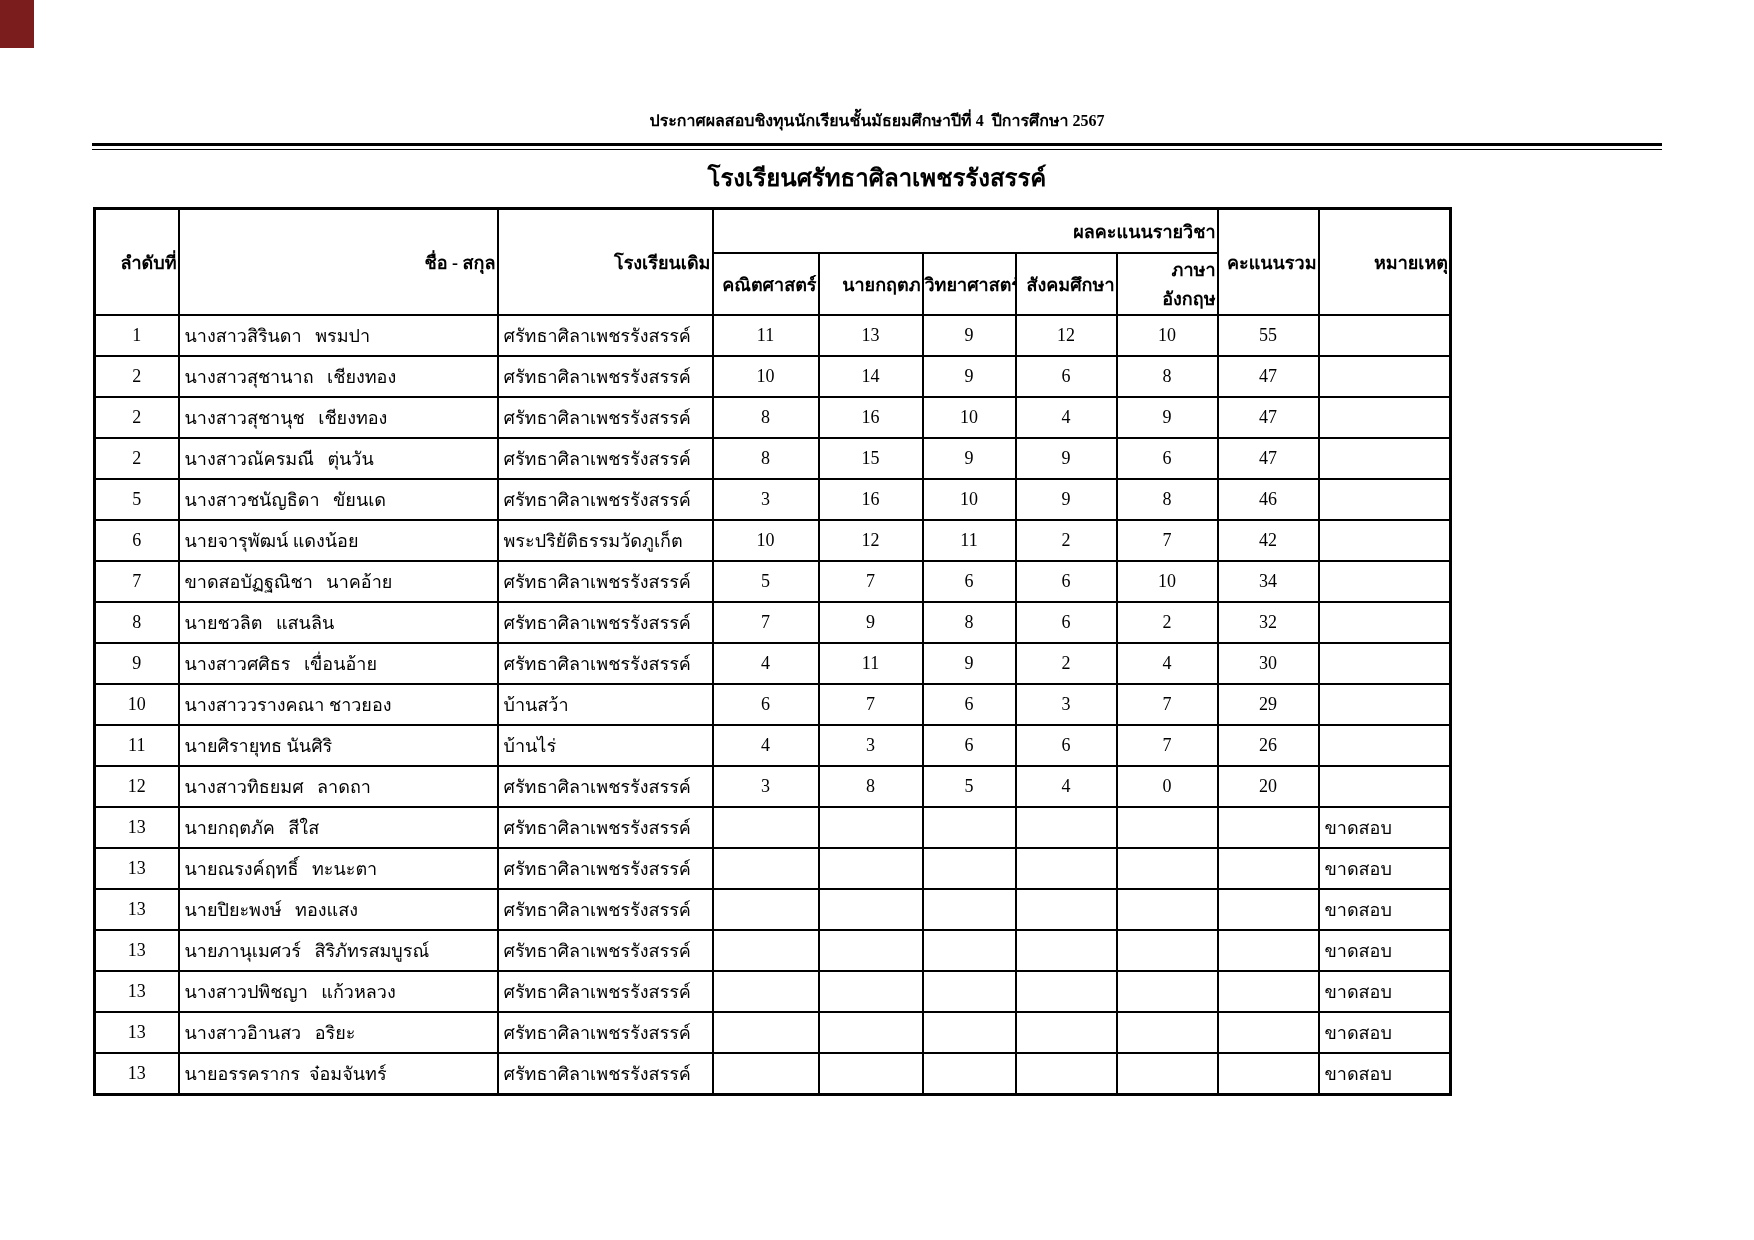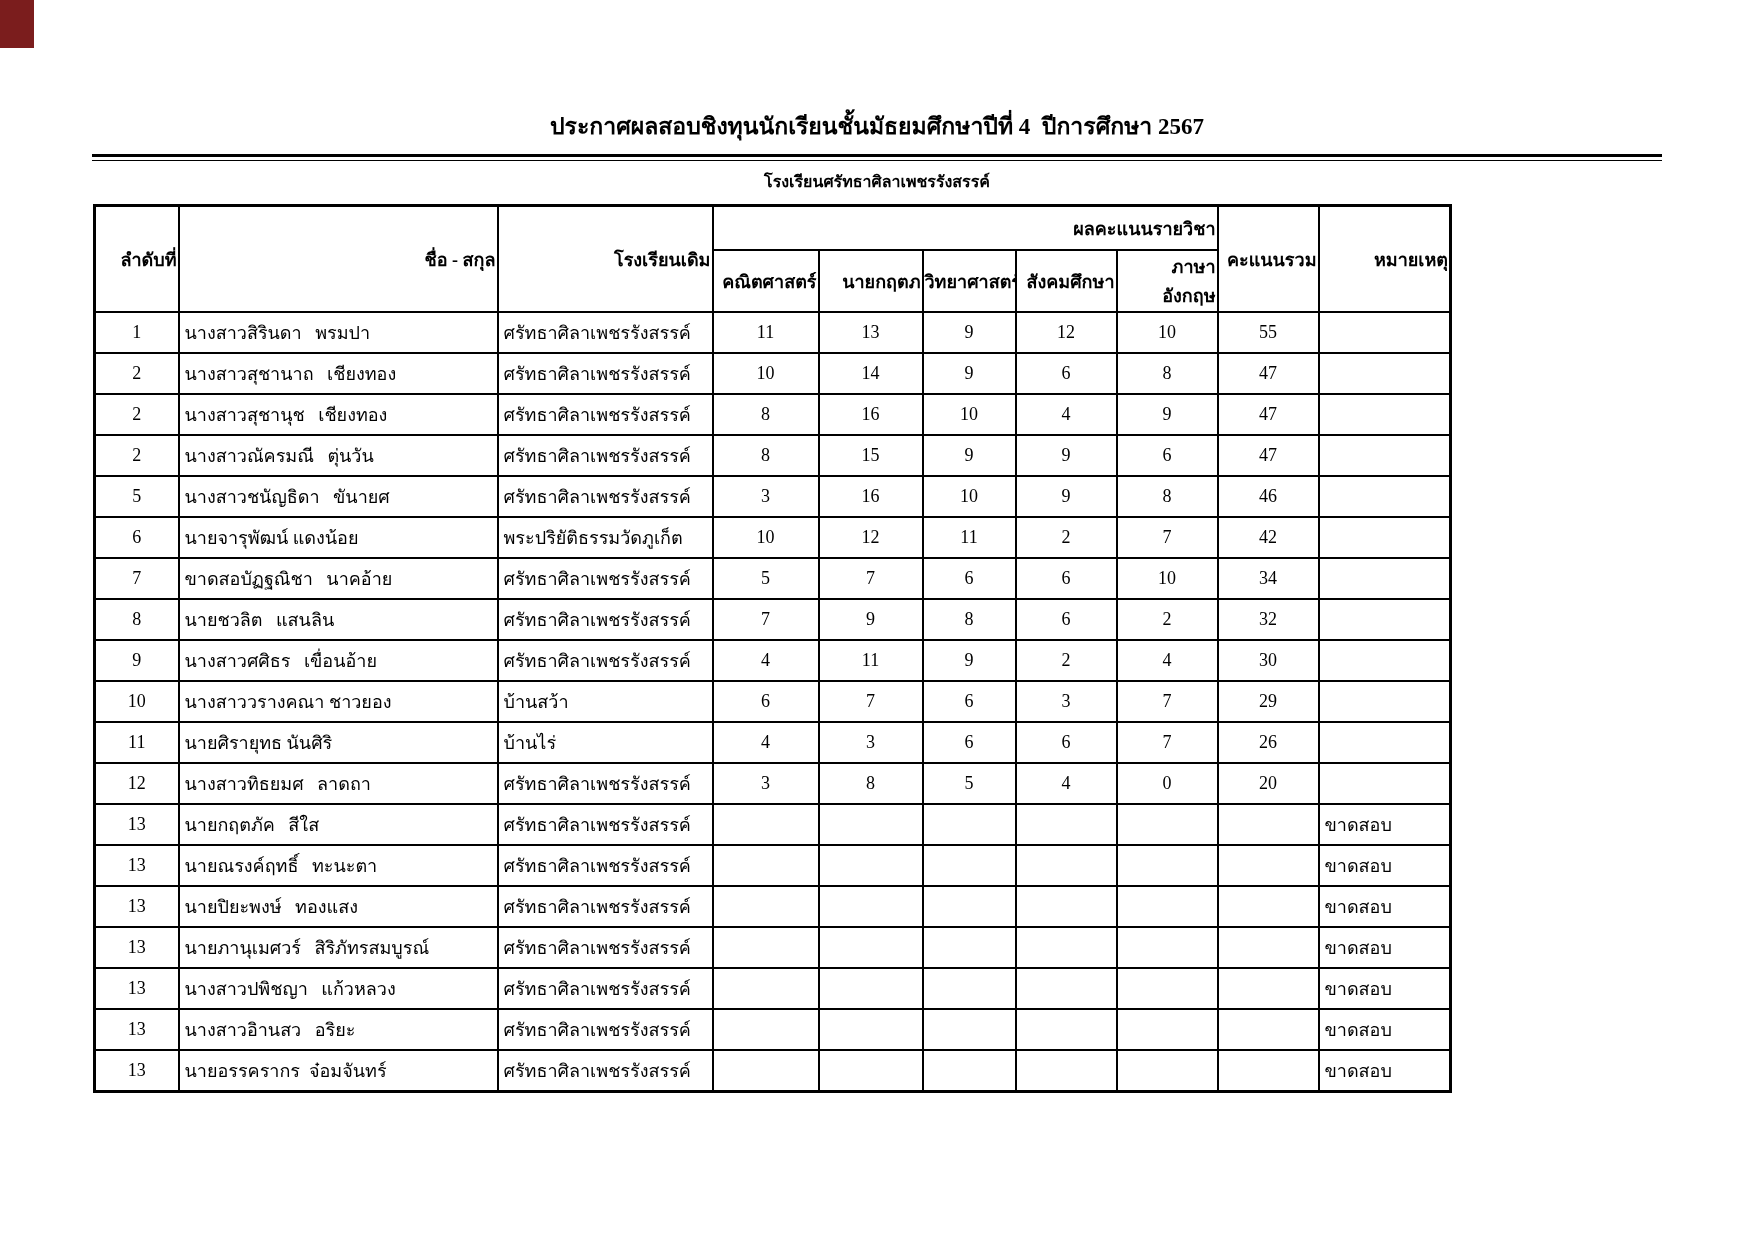--- a/index.html
+++ b/index.html
@@ -13,33 +13,33 @@
   }
   .corner-mark {
     position:absolute; top:0; left:0;
     width:34px; height:48px;
     background:#7b1d1d;
   }
   .doc-title {
     padding-top:108px;
     text-align:center;
     font-weight:bold;
-    font-size:23px;
+    font-size:16px;
     white-space:pre;
   }
   .title-rule {
     margin:10px 92px 0 92px;
     height:3px;
     border-top:3px solid #000;
     border-bottom:1px solid #000;
   }
   .doc-subtitle {
     text-align:center;
     font-weight:bold;
-    font-size:16px;
+    font-size:24px;
     margin-top:8px;
   }
   table.results {
     margin:10px 0 0 93px;
     border-collapse:collapse;
     table-layout:fixed;
     width:1356px;
     border:3px solid #000;
   }
   .results th, .results td {
@@ -139,21 +139,21 @@
         <td class="c-score">8</td>
         <td class="c-score">15</td>
         <td class="c-score">9</td>
         <td class="c-score">9</td>
         <td class="c-score">6</td>
         <td class="c-total">47</td>
         <td class="c-remark"></td>
       </tr>
       <tr>
         <td class="c-no">5</td>
-        <td class="c-name">นางสาวชนัญธิดา   ขันายศ</td>
+        <td class="c-name">นางสาวชนัญธิดา   ขัยนเด</td>
         <td class="c-school">ศรัทธาศิลาเพชรรังสรรค์</td>
         <td class="c-score">3</td>
         <td class="c-score">16</td>
         <td class="c-score">10</td>
         <td class="c-score">9</td>
         <td class="c-score">8</td>
         <td class="c-total">46</td>
         <td class="c-remark"></td>
       </tr>
       <tr>

